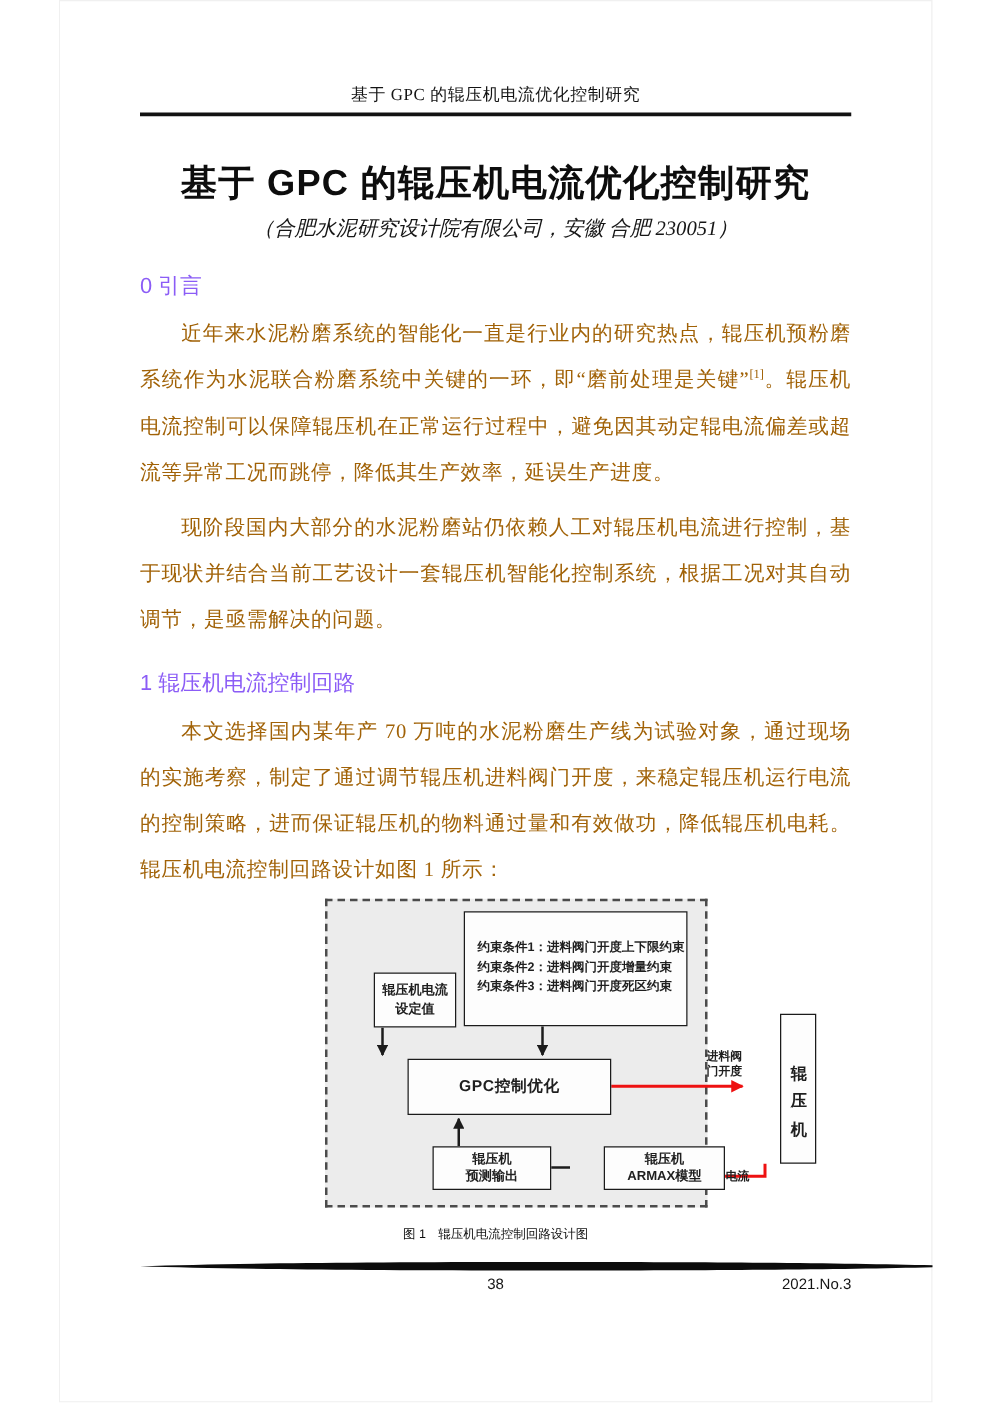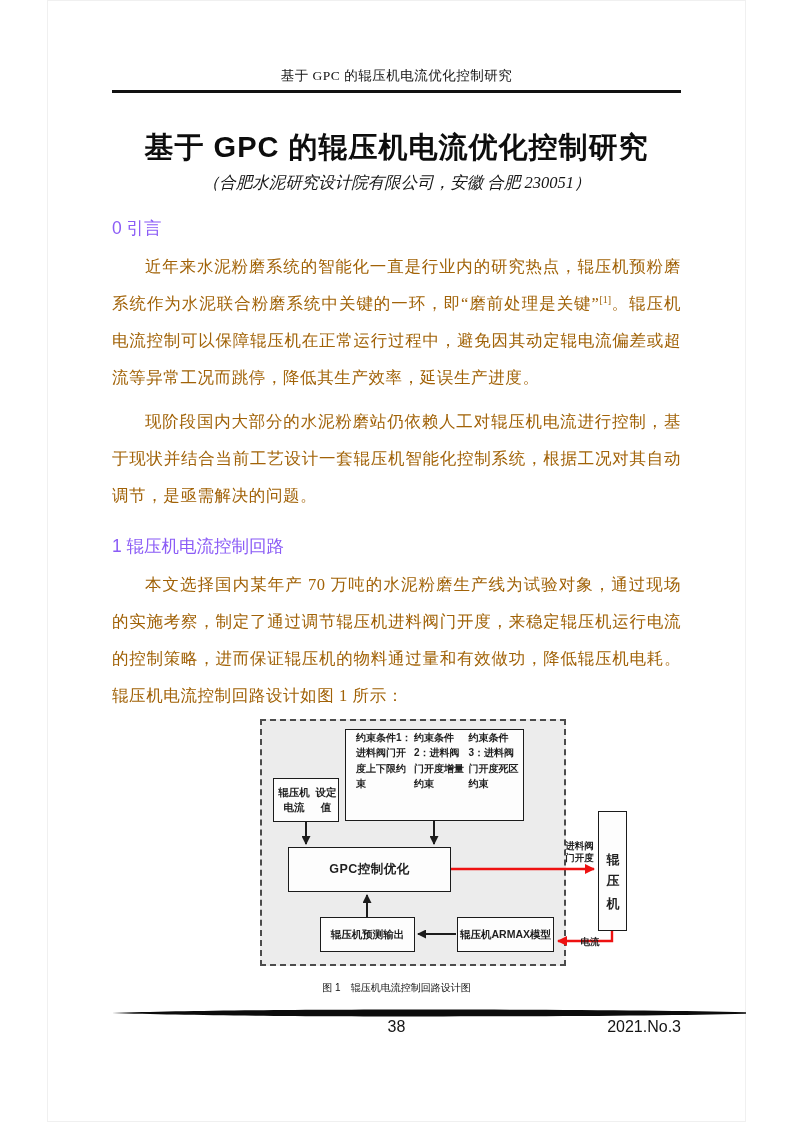--- a/index.html
+++ b/index.html
@@ -100,30 +100,31 @@
     background: #ececec;
     border: 2px dashed #4c4c4c;
     box-sizing: border-box;
   }
   .dbox {
     position: absolute;
     background: #fdfdfd;
     border: 1.5px solid #1b1b1b;
     box-sizing: border-box;
     display: flex;
-    flex-direction: row;
+    flex-direction: column;
     align-items: center;
     justify-content: center;
     font-weight: bold;
     color: #1f1f1f;
     text-align: center;
+    margin-left: 26px;
   }
   .box-setpoint { left: 161px; top: 64px; width: 66px; height: 44px; font-size: 10.5px; line-height: 15px; }
   .box-constraints { left: 233px; top: 15px; width: 179px; height: 92px; align-items: flex-start; padding-left: 10px; font-size: 10px; line-height: 15.5px; text-align: left; }
-  .box-gpc { left: 176px; top: 133px; width: 163px; height: 45px; font-size: 12.5px; letter-spacing: 0.5px; }
+  .box-gpc { left: 188px; top: 133px; width: 163px; height: 45px; font-size: 12.5px; letter-spacing: 0.5px; }
   .box-pred { left: 208px; top: 203px; width: 95px; height: 35px; font-size: 10.5px; line-height: 14px; }
   .box-armax { left: 345px; top: 203px; width: 97px; height: 35px; font-size: 10.5px; line-height: 14px; }
   .box-roller {
     left: 486px; top: 97px; width: 29px; height: 120px;
     writing-mode: vertical-rl;
     text-orientation: upright;
     font-size: 13px;
     letter-spacing: 22px;
     padding-top: 8px;
   }
@@ -154,21 +155,21 @@
   }
 
   
   .footer { margin-top: 11px; }
   .footer-bar { display: block; width: 663px; height: 8px; }
   .footer-row {
     position: relative;
     margin-top: 1px;
     height: 18px;
     font-family: "Liberation Sans", "DejaVu Sans", sans-serif;
-    font-size: 16px;
+    font-size: 12px;
     line-height: 18px;
     color: #141414;
   }
   .page-number { position: absolute; left: 0; right: 0; text-align: center; }
   .issue-number { position: absolute; right: 0; }
 </style>
 </head>
 <body>
 
 <div class="page">

